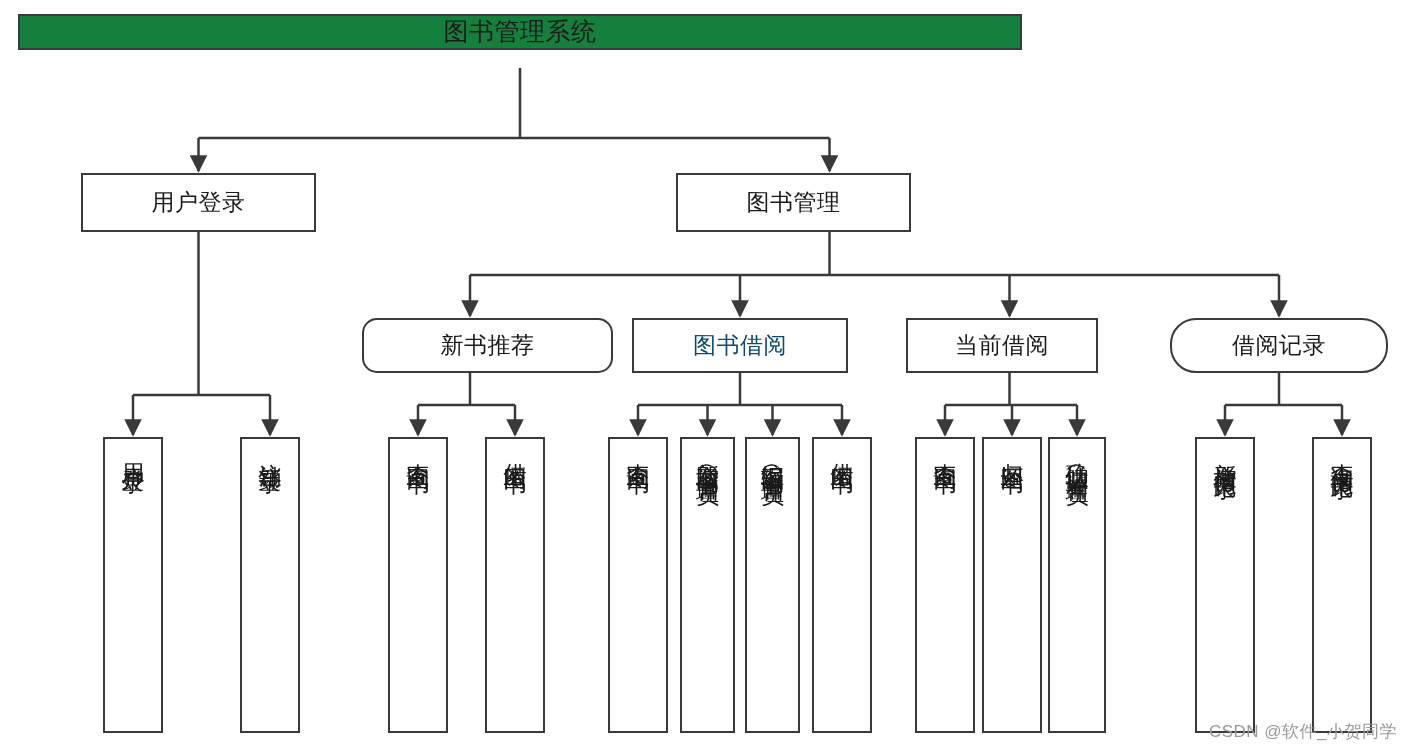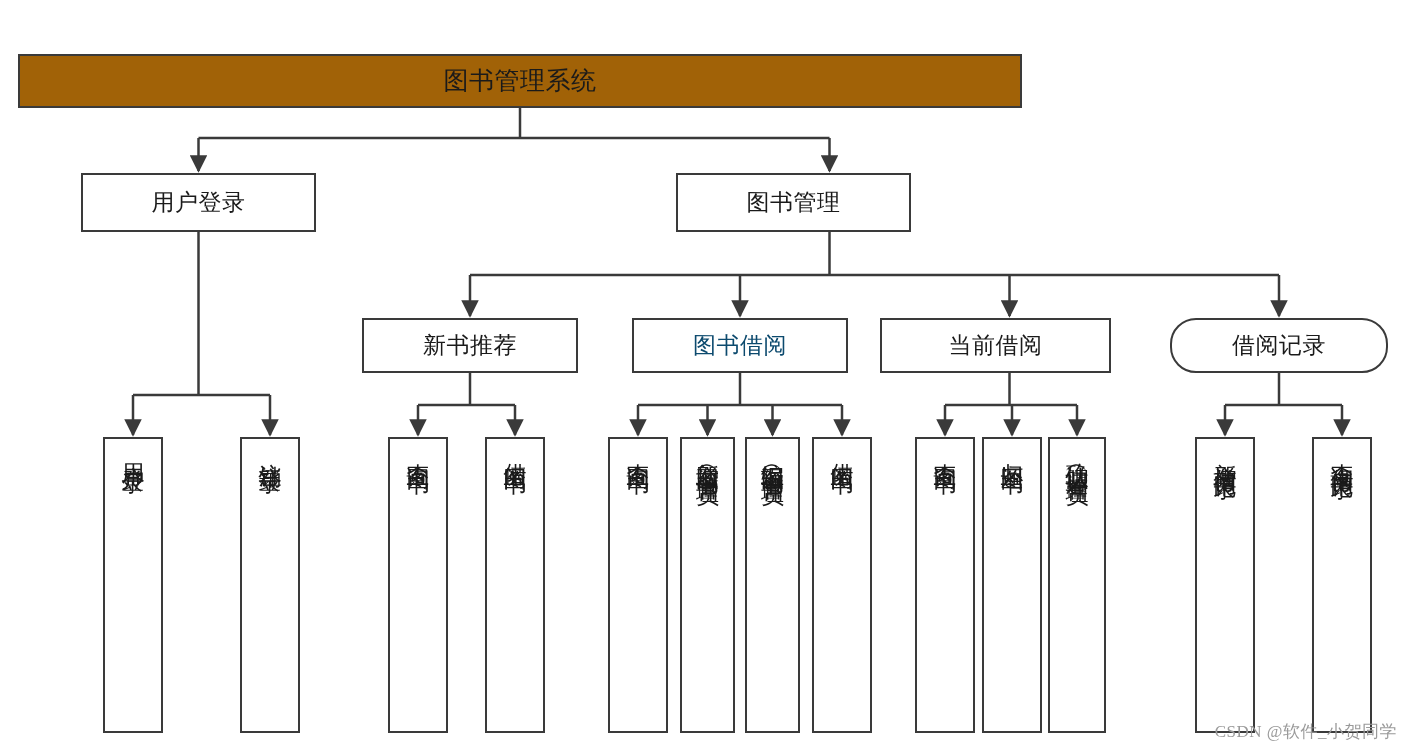--- a/index.html
+++ b/index.html
@@ -61,21 +61,20 @@
     font-size: 25px;
   }
   #watermark {
     position: absolute;
     right: 8px;
     bottom: 4px;
     font-size: 17px;
     color: #9a9a9a;
     letter-spacing: 0.5px;
     user-select: none;
-    font-family: Liberation Serif, serif;
   }
 </style>
 </head>
 <body>
 
 <div id="canvas">
   <svg id="edges" viewBox="0 0 1405 747" xmlns="http://www.w3.org/2000/svg">
     <defs>
       <marker id="arrow" viewBox="0 0 10 10" refX="9" refY="5" markerWidth="7" markerHeight="7" orient="auto-start-reverse">
         <path d="M 0 0 L 10 5 L 0 10 z" fill="#3a3a3a"></path>
@@ -111,36 +110,36 @@
         <line x1="945" y1="405" x2="945" y2="435" stroke="#3a3a3a" stroke-width="2.5" marker-end="url(#arrow)"></line>
         <line x1="1012" y1="405" x2="1012" y2="435" stroke="#3a3a3a" stroke-width="2.5" marker-end="url(#arrow)"></line>
         <line x1="1077" y1="405" x2="1077" y2="435" stroke="#3a3a3a" stroke-width="2.5" marker-end="url(#arrow)"></line>
         <line x1="1279" y1="373" x2="1279" y2="405" stroke="#3a3a3a" stroke-width="2.5"></line>
         <line x1="1225" y1="405" x2="1342" y2="405" stroke="#3a3a3a" stroke-width="2.5"></line>
         <line x1="1225" y1="405" x2="1225" y2="435" stroke="#3a3a3a" stroke-width="2.5" marker-end="url(#arrow)"></line>
         <line x1="1342" y1="405" x2="1342" y2="435" stroke="#3a3a3a" stroke-width="2.5" marker-end="url(#arrow)"></line>
       </g>
   </svg>
   <div id="nodes">
-      <div class="node horizontal root" style="left: 18px; top: 14px; width: 1004px; height: 54px; border-color: rgb(58, 58, 58); background: #a16207; margin-top: 40px;">
+      <div class="node horizontal root" style="left: 18px; top: 14px; width: 1004px; height: 36px; border-color: rgb(58, 58, 58); background: #15803d;">
         <span class="node-label" style="color: rgb(26, 26, 26);">图书管理系统</span>
       </div>
       <div class="node horizontal" style="left: 81px; top: 173px; width: 235px; height: 59px; border-color: rgb(58, 58, 58); background: rgb(255, 255, 255);">
         <span class="node-label" style="color: rgb(26, 26, 26);">用户登录</span>
       </div>
       <div class="node horizontal" style="left: 676px; top: 173px; width: 235px; height: 59px; border-color: rgb(58, 58, 58); background: rgb(255, 255, 255);">
         <span class="node-label" style="color: rgb(26, 26, 26);">图书管理</span>
       </div>
-      <div class="node horizontal" style="left: 362px; top: 318px; width: 216px; height: 55px; border-color: rgb(58, 58, 58); background: rgb(255, 255, 255);">
+      <div class="node horizontal" style="left: 362px; top: 318px; width: 251px; height: 55px; border-color: rgb(58, 58, 58); background: rgb(255, 255, 255); border-radius: 15px;">
         <span class="node-label" style="color: rgb(26, 26, 26);">新书推荐</span>
       </div>
       <div class="node horizontal" style="left: 632px; top: 318px; width: 216px; height: 55px; border-color: rgb(58, 58, 58); background: rgb(255, 255, 255);">
         <span class="node-label" style="color: #0c4a6e;">图书借阅</span>
       </div>
-      <div class="node horizontal" style="left: 880px; top: 318px; width: 231px; height: 55px; border-color: rgb(58, 58, 58); background: rgb(255, 255, 255);">
+      <div class="node horizontal" style="left: 906px; top: 318px; width: 192px; height: 55px; border-color: rgb(58, 58, 58); background: rgb(255, 255, 255);">
         <span class="node-label" style="color: rgb(26, 26, 26);">当前借阅</span>
       </div>
       <div class="node horizontal" style="left: 1170px; top: 318px; width: 218px; height: 55px; border-color: rgb(58, 58, 58); background: rgb(255, 255, 255); border-radius: 26px;">
         <span class="node-label" style="color: rgb(26, 26, 26);">借阅记录</span>
       </div>
       <div class="node vertical" style="left: 103px; top: 437px; width: 60px; height: 296px; border-color: rgb(58, 58, 58); background: rgb(255, 255, 255);">
         <span class="node-label" style="color: rgb(26, 26, 26);">用户登录</span>
       </div>
       <div class="node vertical" style="left: 240px; top: 437px; width: 60px; height: 296px; border-color: rgb(58, 58, 58); background: rgb(255, 255, 255);">
         <span class="node-label" style="color: rgb(26, 26, 26);">注销登录</span>

